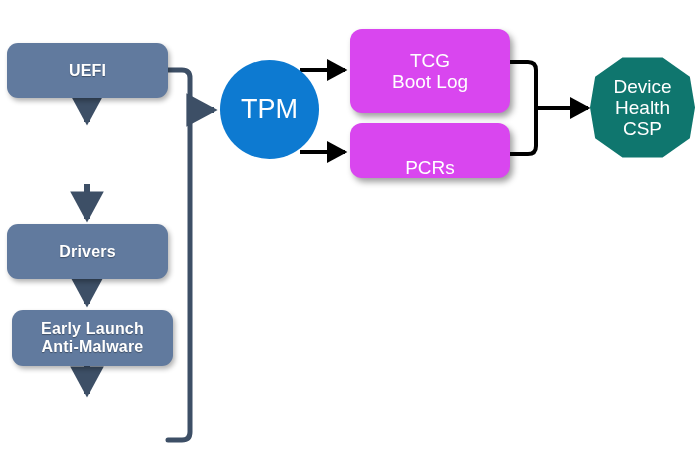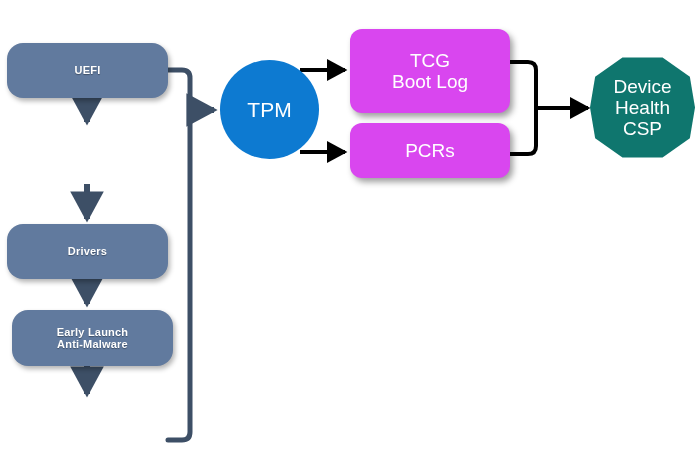--- a/index.html
+++ b/index.html
@@ -25,41 +25,41 @@
     justify-content: center;
     text-align: center;
     color: #ffffff;
     line-height: 1.12;
     user-select: none;
   }
 
   
   .boot-box {
     background: #617a9e;
-    border-radius: 16px;
-    font-size: 11px;
+    border-radius: 11px;
+    font-size: 16px;
     font-weight: bold;
     letter-spacing: .2px;
     box-shadow: 2px 3px 5px rgba(0,0,0,0.30);
     text-shadow: 0 1px 1px rgba(0,0,0,0.35);
   }
 
   
   .artifact-box {
     background: #d946ef;
     border-radius: 12px;
     font-size: 19px;
     box-shadow: 3px 4px 6px rgba(0,0,0,0.38);
   }
 
   
   .circle-node {
     background: #0d7ad1;
     border-radius: 50%;
-    font-size: 21px;
+    font-size: 27px;
   }
 
   
   .poly-node {
     background: #0f766e;
     font-size: 19px;
     -webkit-clip-path: polygon(
       30.9% 2.4%, 69.1% 2.4%, 95.1% 20.6%, 100% 50%,
       95.1% 79.4%, 69.1% 97.6%, 30.9% 97.6%, 4.9% 79.4%,
       0% 50%, 4.9% 20.6%);
@@ -138,21 +138,21 @@
 
   <div class="node circle-node" style="left:220px; top:60px; width:99px; height:99px;">
     <span class="node-label">TPM</span>
   </div>
 
   <div class="node artifact-box" style="left:350px; top:29px; width:160px; height:84px;">
     <span class="node-label">TCG
 Boot Log</span>
   </div>
 
-  <div class="node artifact-box" style="left:350px; top:123px; width:160px; height:55px;">
+  <div class="node artifact-box" style="left:350px; top:123px; width:160px; height:55px;align-items:flex-end;">
     <span class="node-label">PCRs</span>
   </div>
 
   <div class="node poly-node" style="left:590px; top:55px; width:105px; height:105px;">
     <span class="node-label">Device
 Health
 CSP</span>
   </div>
 
 </div>

